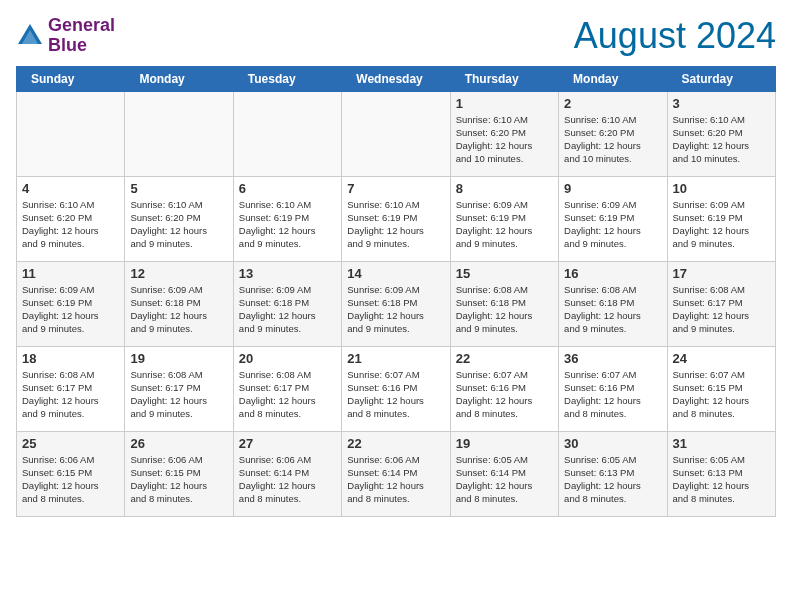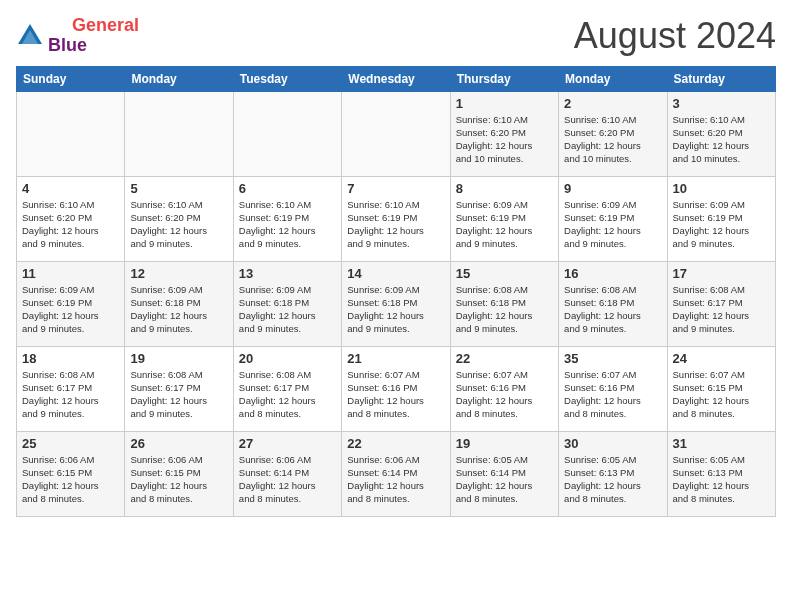--- a/index.html
+++ b/index.html
@@ -19,49 +19,49 @@
     .logo {
       display: flex;
       align-items: center;
       gap: 4px;
     }
     .logo-text {
       font-size: 18px;
       font-weight: bold;
       line-height: 1.1;
     }
-    .logo-general { color: #ef4444; margin-left: 24px; }
+    .logo-general { color: #701a75; }
     .logo-blue { color: #701a75; }
     .logo-icon {
       width: 28px;
       height: 28px;
     }
     .title-block {
       text-align: right;
     }
     .calendar-title {
       font-size: 36px;
       font-weight: 300;
-      color: #404040;
+      color: #0369a1;
       line-height: 1.1;
     }
     .calendar-subtitle {
       font-size: 16px;
       color: #555;
     }
     table {
       width: 100%;
       border-collapse: collapse;
       table-layout: fixed;
     }
     thead tr th {
       background: #2a6db5;
       color: #fff;
       text-align: left;
-      padding: 5px 6px;
+      padding: 5px 14px;
       font-size: 12px;
       font-weight: bold;
       border: 1px solid #2a6db5;
     }
     tbody tr td {
       border: 1px solid #ccc;
       vertical-align: top;
       padding: 4px 5px;
       min-height: 80px;
       height: 85px;
@@ -281,21 +281,21 @@
 and 8 minutes.</div>
         </td>
         <td>
           <div class="day-number">22</div>
           <div class="day-info" style="white-space: pre-line;">Sunrise: 6:07 AM
 Sunset: 6:16 PM
 Daylight: 12 hours
 and 8 minutes.</div>
         </td>
         <td>
-          <div class="day-number">35</div>
+          <div class="day-number">36</div>
           <div class="day-info" style="white-space: pre-line;">Sunrise: 6:07 AM
 Sunset: 6:16 PM
 Daylight: 12 hours
 and 8 minutes.</div>
         </td>
         <td>
           <div class="day-number">24</div>
           <div class="day-info" style="white-space: pre-line;">Sunrise: 6:07 AM
 Sunset: 6:15 PM
 Daylight: 12 hours

